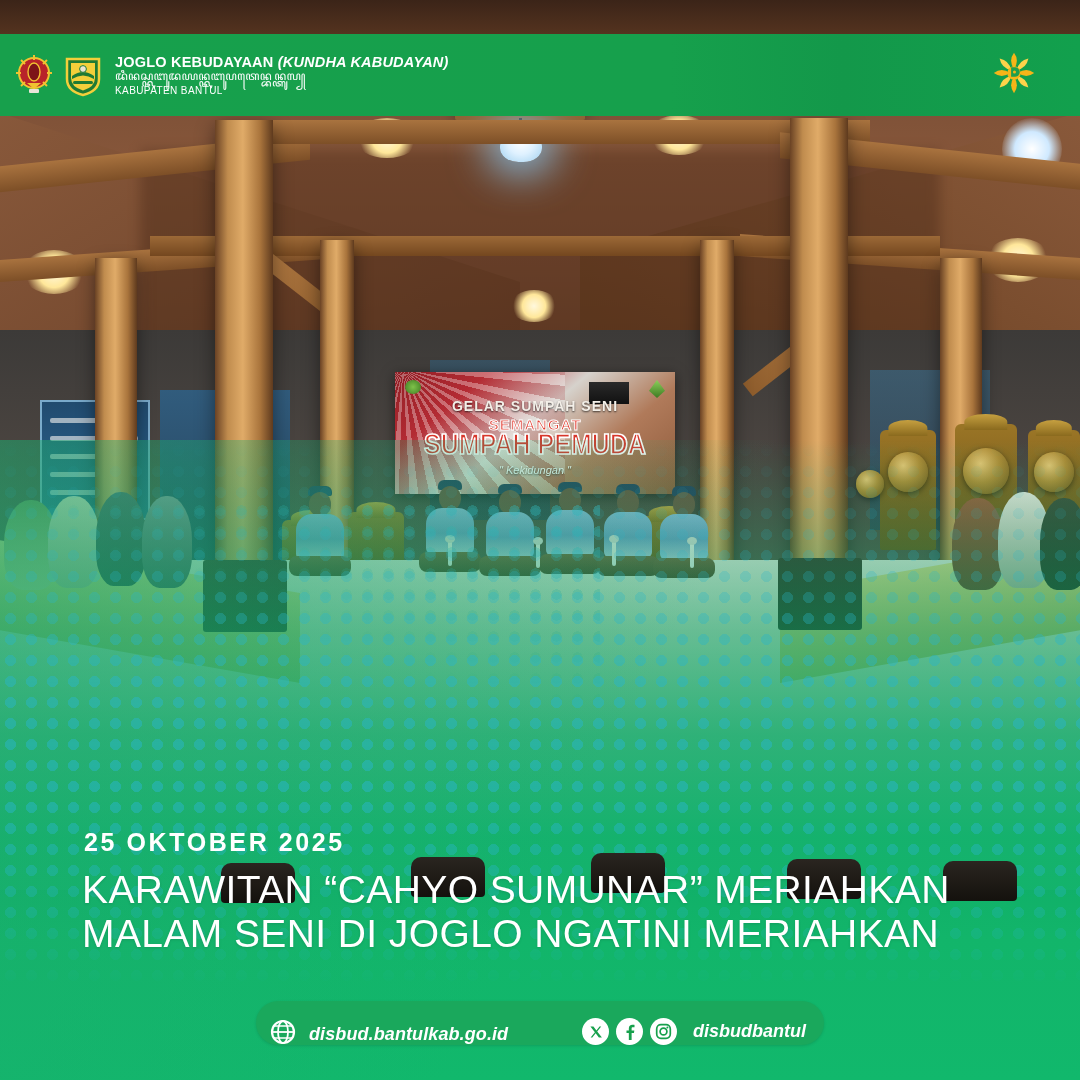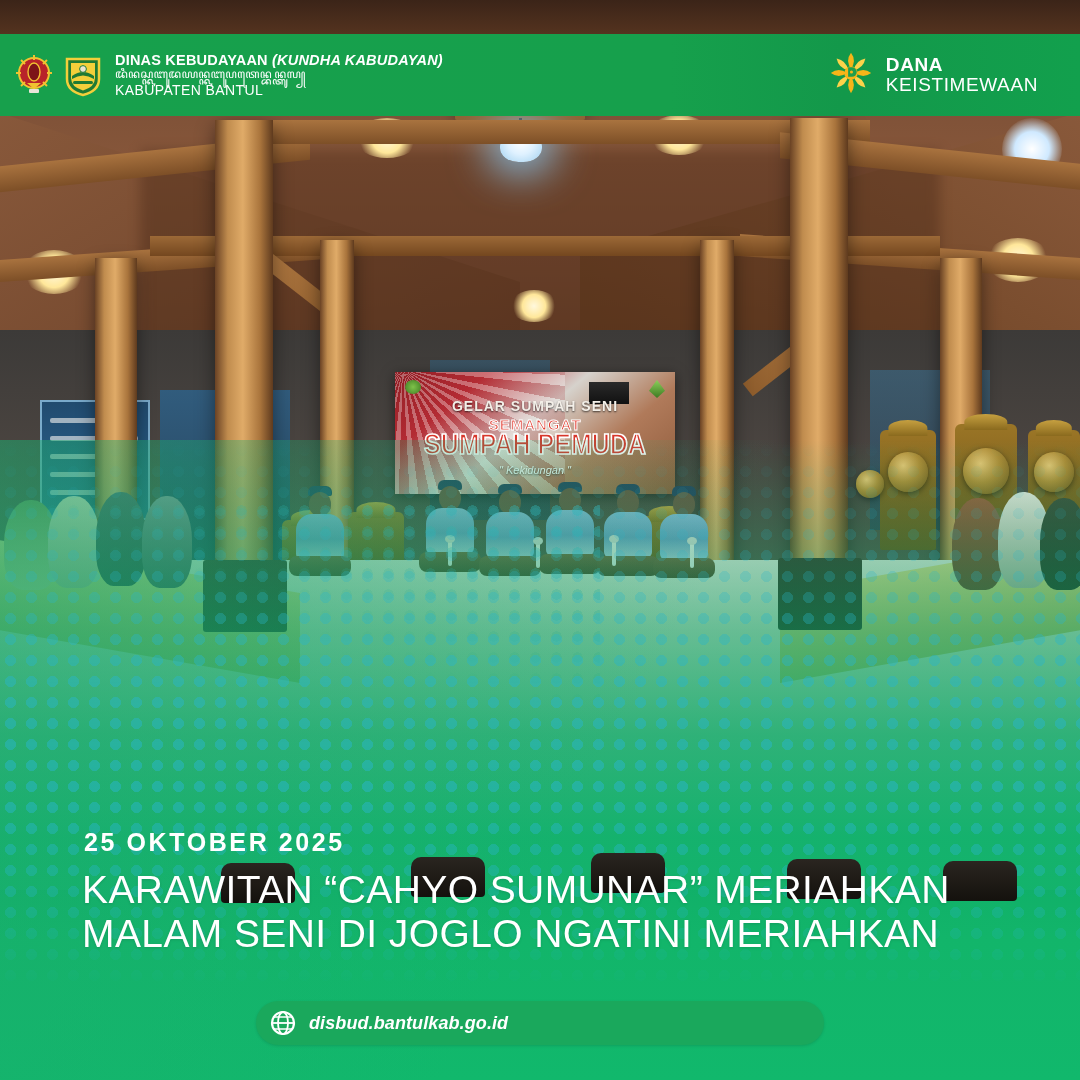--- a/index.html
+++ b/index.html
@@ -283,21 +283,21 @@
   .crests { display:flex; align-items:center; gap:9px; margin-left:14px; }
   .crest { width:40px; height:44px; position:relative; }
 
   .hdr-text { margin-left:12px; color:#fff; line-height:1.12; }
   .hdr-l1 { font-size:14.5px; font-weight:bold; letter-spacing:.2px; }
   .hdr-l1 i { font-style:italic; }
   .hdr-jawa {
     font-size:12px; letter-spacing:.3px; opacity:.97;
     font-family:"DejaVu Sans", sans-serif; white-space:nowrap;
   }
-  .hdr-l3 { font-size:14px; font-weight:500; letter-spacing:.4px; margin-top:1px; }
+  .hdr-l3 { font-size:10px; font-weight:500; letter-spacing:.4px; margin-top:1px; }
 
   .dana { margin-left:auto; display:flex; align-items:center; gap:11px; margin-right:42px; }
   .dana-text { color:#fff; line-height:1.05; }
   .dana-1 { font-size:19px; font-weight:bold; letter-spacing:.6px; }
   .dana-2 { font-size:19px; font-weight:500; letter-spacing:.6px; }
 
   
   .date {
     position:absolute; left:84px; top:828px; z-index:30;
     color:#fff; font-size:25px; font-weight:bold; letter-spacing:2.6px;
@@ -307,21 +307,21 @@
     color:#fff; font-size:39px; font-weight:normal;
     line-height:1.12; letter-spacing:.4px;
     text-shadow:0 1px 3px rgba(0,0,0,.12);
   }
   .headline span { display:block; }
 
   
   .footer {
     position:absolute; left:256px; top:1001px; width:568px; height:44px;
     background:#1aa85c; border-radius:22px;
-    display:flex; align-items:center; z-index:30;
+    display:flex; align-items:flex-end; z-index:30;
     box-shadow:0 1px 3px rgba(0,0,0,.12);
   }
   .globe { margin-left:14px; width:26px; height:26px; }
   .site {
     margin-left:13px; color:#fff; font-size:18px;
     font-weight:bold; font-style:italic; letter-spacing:.1px;
   }
   .socials { margin-left:auto; display:flex; align-items:center; gap:7px; margin-right:18px; }
   .sico {
     width:27px; height:27px; border-radius:50%;
@@ -543,21 +543,21 @@
           <path d="M8 10 H32 V25 Q32 34 20 37.5 Q8 34 8 25 Z" fill="#f3cf3a"></path>
           <path d="M9 23 Q20 15 31 23 L31 26 Q20 19 9 26 Z" fill="#1f7a34"></path>
           <circle cx="20" cy="16" r="3.4" fill="#e9e4d2" stroke="#1f7a34" stroke-width="1"></circle>
           <rect x="10" y="28" width="20" height="3" rx="1.5" fill="#1f7a34"></rect>
         </svg>
       </div>
     </div>
 
     <div class="hdr-text">
       <div class="hdr-l1">
-        <span>DINAS KEBUDAYAAN</span>
+        <span>JOGLO KEBUDAYAAN</span>
         <i>(KUNDHA KABUDAYAN)</i>
       </div>
       <div class="hdr-jawa">ꦢꦶꦤꦱ꧀ꦏꦧꦸꦢꦪꦤ꧀ꦏꦧꦸꦥꦠꦺꦤ꧀ꦧꦤ꧀ꦠꦸꦭ꧀</div>
       <div class="hdr-l3">KABUPATEN BANTUL</div>
     </div>
 
     <div class="dana">
       <div>
         <svg viewBox="0 0 50 50" width="48" height="48" aria-hidden="true">
           <g fill="#f6b518">
@@ -570,24 +570,20 @@
             <path d="M10 10 Q20 12 22 22 Q12 20 10 10Z"></path>
             <path d="M40 10 Q38 20 28 22 Q30 12 40 10Z"></path>
             <path d="M40 40 Q30 38 28 28 Q38 30 40 40Z"></path>
             <path d="M10 40 Q12 30 22 28 Q20 38 10 40Z"></path>
           </g>
           <circle cx="25" cy="25" r="7" fill="#f6b518"></circle>
           <path d="M22 19 h4 a5 5 0 0 1 0 10 h-4 z" fill="#1f9e4d"></path>
           <circle cx="25.5" cy="24" r="1.6" fill="#f6b518"></circle>
         </svg>
       </div>
-      <div class="dana-text">
-        <div class="dana-1">DANA</div>
-        <div class="dana-2">KEISTIMEWAAN</div>
-      </div>
     </div>
   </div>
 
   <div class="date">25 OKTOBER 2025</div>
   <div class="headline">
     <span>KARAWITAN “CAHYO SUMUNAR” MERIAHKAN</span>
     <span>MALAM SENI DI JOGLO NGATINI MERIAHKAN</span>
   </div>
 
   <div class="footer">
@@ -595,15 +591,35 @@
       <svg viewBox="0 0 26 26" width="26" height="26" aria-hidden="true">
         <circle cx="13" cy="13" r="11" fill="none" stroke="#fff" stroke-width="2.2"></circle>
         <ellipse cx="13" cy="13" rx="5" ry="11" fill="none" stroke="#fff" stroke-width="1.8"></ellipse>
         <line x1="2" y1="13" x2="24" y2="13" stroke="#fff" stroke-width="1.8"></line>
         <line x1="4" y1="7" x2="22" y2="7" stroke="#fff" stroke-width="1.5"></line>
         <line x1="4" y1="19" x2="22" y2="19" stroke="#fff" stroke-width="1.5"></line>
       </svg>
     </div>
     <div class="site">disbud.bantulkab.go.id</div>
 
+    <div class="socials">
+      <div class="sico">
+        <svg viewBox="0 0 20 20" width="16" height="16" aria-hidden="true">
+          <path d="M3 3 L8.6 10.2 L3.3 17 H5.4 L9.6 11.6 L13.6 17 H17.4 L11.5 9.4 L16.5 3 H14.4 L10.5 8 L6.8 3 Z" fill="#17a04c"></path>
+        </svg>
+      </div>
+      <div class="sico">
+        <svg viewBox="0 0 20 20" width="18" height="18" aria-hidden="true">
+          <path d="M11.8 19V11.2h2.6l.4-3h-3V6.3c0-.87.24-1.46 1.5-1.46H15V2.13C14.72 2.09 13.76 2 12.64 2 10.3 2 8.7 3.43 8.7 6.05V8.2H6.1v3h2.6V19z" fill="#17a04c"></path>
+        </svg>
+      </div>
+      <div class="sico">
+        <svg viewBox="0 0 20 20" width="17" height="17" aria-hidden="true">
+          <rect x="2" y="2" width="16" height="16" rx="5" fill="none" stroke="#17a04c" stroke-width="2"></rect>
+          <circle cx="10" cy="10" r="4" fill="none" stroke="#17a04c" stroke-width="2"></circle>
+          <circle cx="14.6" cy="5.4" r="1.2" fill="#17a04c"></circle>
+        </svg>
+      </div>
+      <div class="handle">disbudbantul</div>
+    </div>
   </div>
 
 </div>
 
 </body></html>

